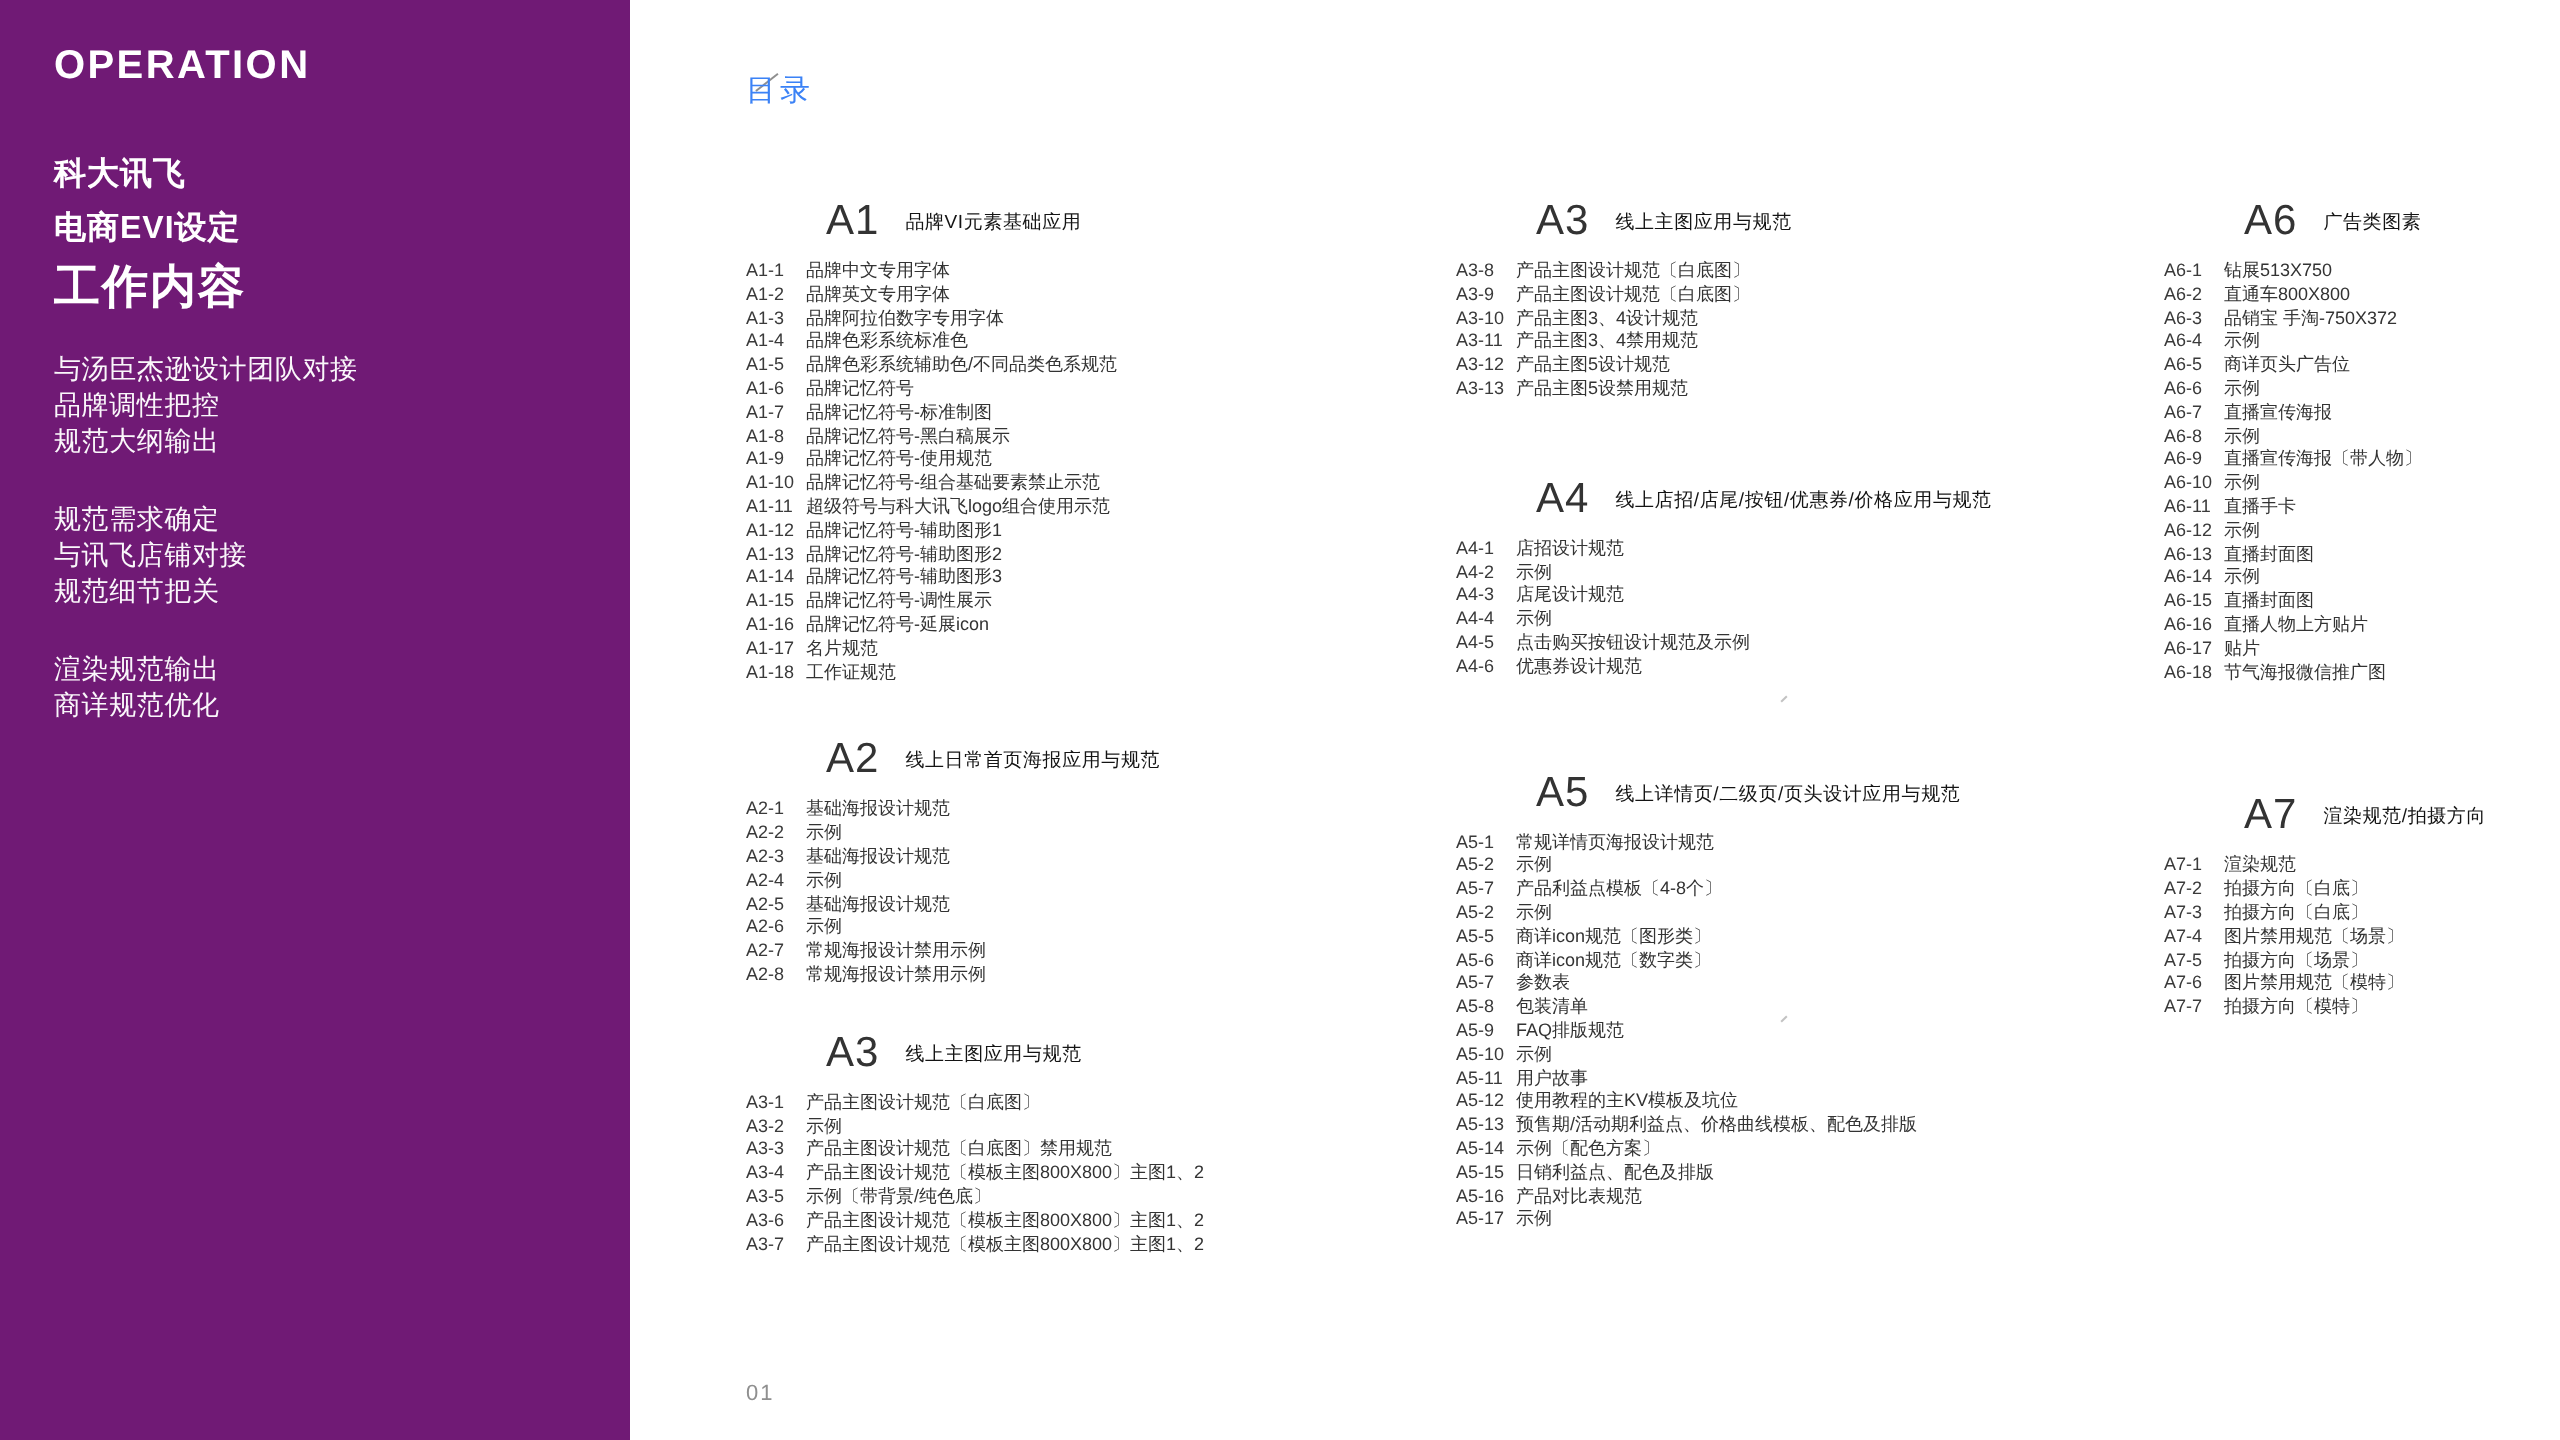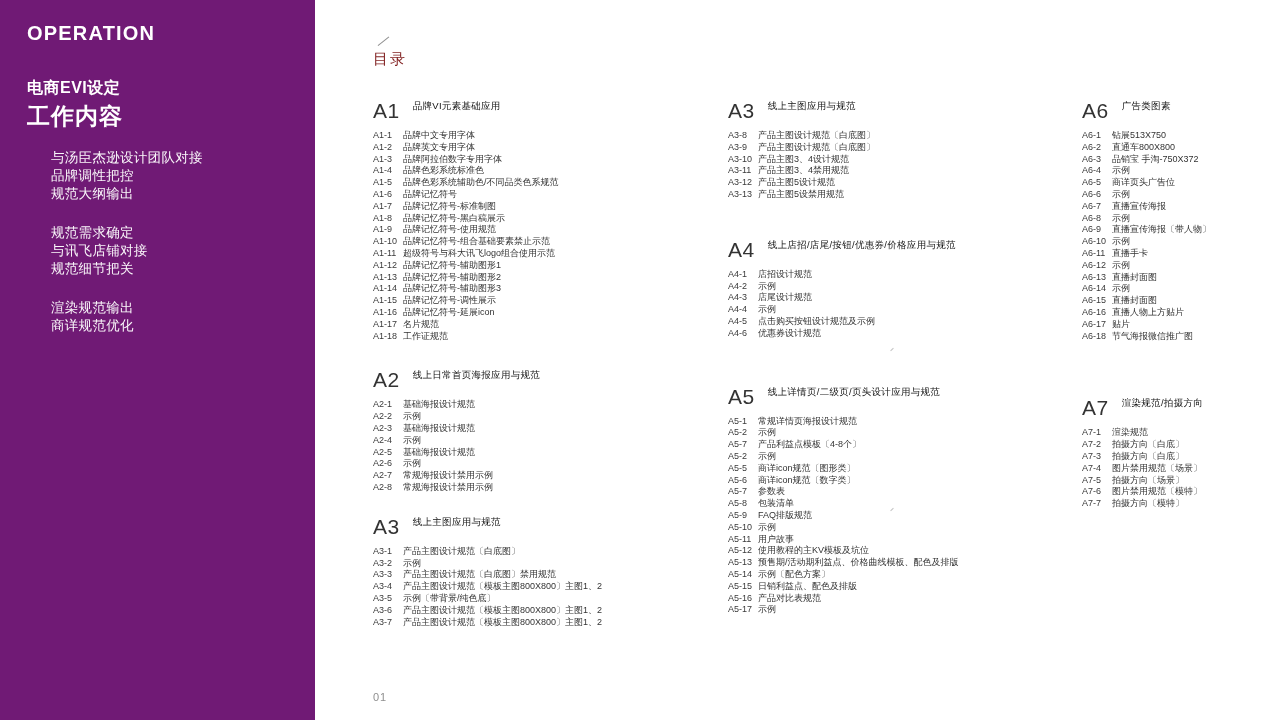--- a/index.html
+++ b/index.html
@@ -15,46 +15,46 @@
     position:absolute;left:0;top:0;width:315px;height:720px;
     background:#701a75;color:#ffffff;box-sizing:border-box;
     padding:22px 20px 0 27px;
   }
   .logo{
     font-size:20px;font-weight:800;letter-spacing:1.2px;color:#ffffff;
   }
   .sb-title{margin-top:29px;}
   .sb-title div{font-size:16px;font-weight:700;line-height:27px;letter-spacing:.5px;}
   .work-heading{font-size:23px;font-weight:700;letter-spacing:1px;}
-  .work-groups{margin-top:17px;margin-left:24px;}
+  .work-groups{margin-top:17px;}
   .work-group{margin-bottom:21px;}
   .work-group p{margin:0;font-size:13.5px;line-height:18px;font-weight:500;color:rgba(255,255,255,.97);letter-spacing:.3px;}
 
   
   .content{position:absolute;left:315px;top:0;width:965px;height:720px;background:#ffffff;color:#2b2b2b;}
   .title-slash{
     position:absolute;left:63px;top:45px;width:14px;height:1.2px;background:#8f8f8f;
     transform:rotate(-38deg);transform-origin:left center;
   }
-  .doc-title{position:absolute;left:58px;top:50px;font-size:15px;font-weight:500;color:#7f1d1d;letter-spacing:2px;}
+  .doc-title{position:absolute;left:58px;top:36px;font-size:15px;font-weight:500;color:#3b82f6;letter-spacing:2px;}
   .columns{position:absolute;left:58px;top:100px;display:flex;align-items:flex-start;}
   .toc-col{box-sizing:border-box;}
   .col1{width:355px;}
   .col2{width:354px;}
   .col3{width:200px;}
 
   .toc-section{margin-top:26px;}
   .toc-section:first-child{margin-top:0;}
   .col1 .toc-section:nth-child(2){margin-top:27px;}
   .col1 .toc-section:nth-child(3){margin-top:22px;}
   .col2 .toc-section:nth-child(2){margin-top:38px;}
   .col2 .toc-section:nth-child(3){margin-top:46px;}
   .col3 .toc-section:nth-child(2){margin-top:55px;}
 
-  .sec-header{display:flex;margin-bottom:9px;}
+  .sec-header{display:flex;align-items:flex-end;margin-bottom:9px;margin-left:40px;}
   .sec-letter{font-size:21px;font-weight:300;line-height:21px;color:#333;letter-spacing:.5px;}
   .sec-title{font-size:9.5px;font-weight:400;color:#141414;margin-left:13px;padding-bottom:3px;letter-spacing:.3px;}
 
   .toc-item{display:flex;font-size:9px;line-height:11.8px;color:#333;}
   .toc-code{width:30px;flex:0 0 30px;color:#3a3a3a;}
   .toc-label{flex:1;color:#333;}
 
   .page-number{position:absolute;left:58px;top:691px;font-size:11px;color:#8f8f8f;letter-spacing:1px;}
 
   .tick{position:absolute;width:4px;height:1px;background:#9a9a9a;opacity:.6;transform:rotate(-45deg);}
@@ -62,20 +62,21 @@
   .tick2{left:575px;top:509px;}
 </style>
 </head>
 <body>
 
 <div class="page">
 
   <aside class="sidebar">
     <div class="logo">OPERATION</div>
     <div class="sb-title">
+      <div>科大讯飞</div>
       <div>电商EVI设定</div>
     </div>
     <div class="work-heading">工作内容</div>
     <div class="work-groups">
         <div class="work-group">
           <p>与汤臣杰逊设计团队对接</p>
           <p>品牌调性把控</p>
           <p>规范大纲输出</p>
         </div>
         <div class="work-group">

